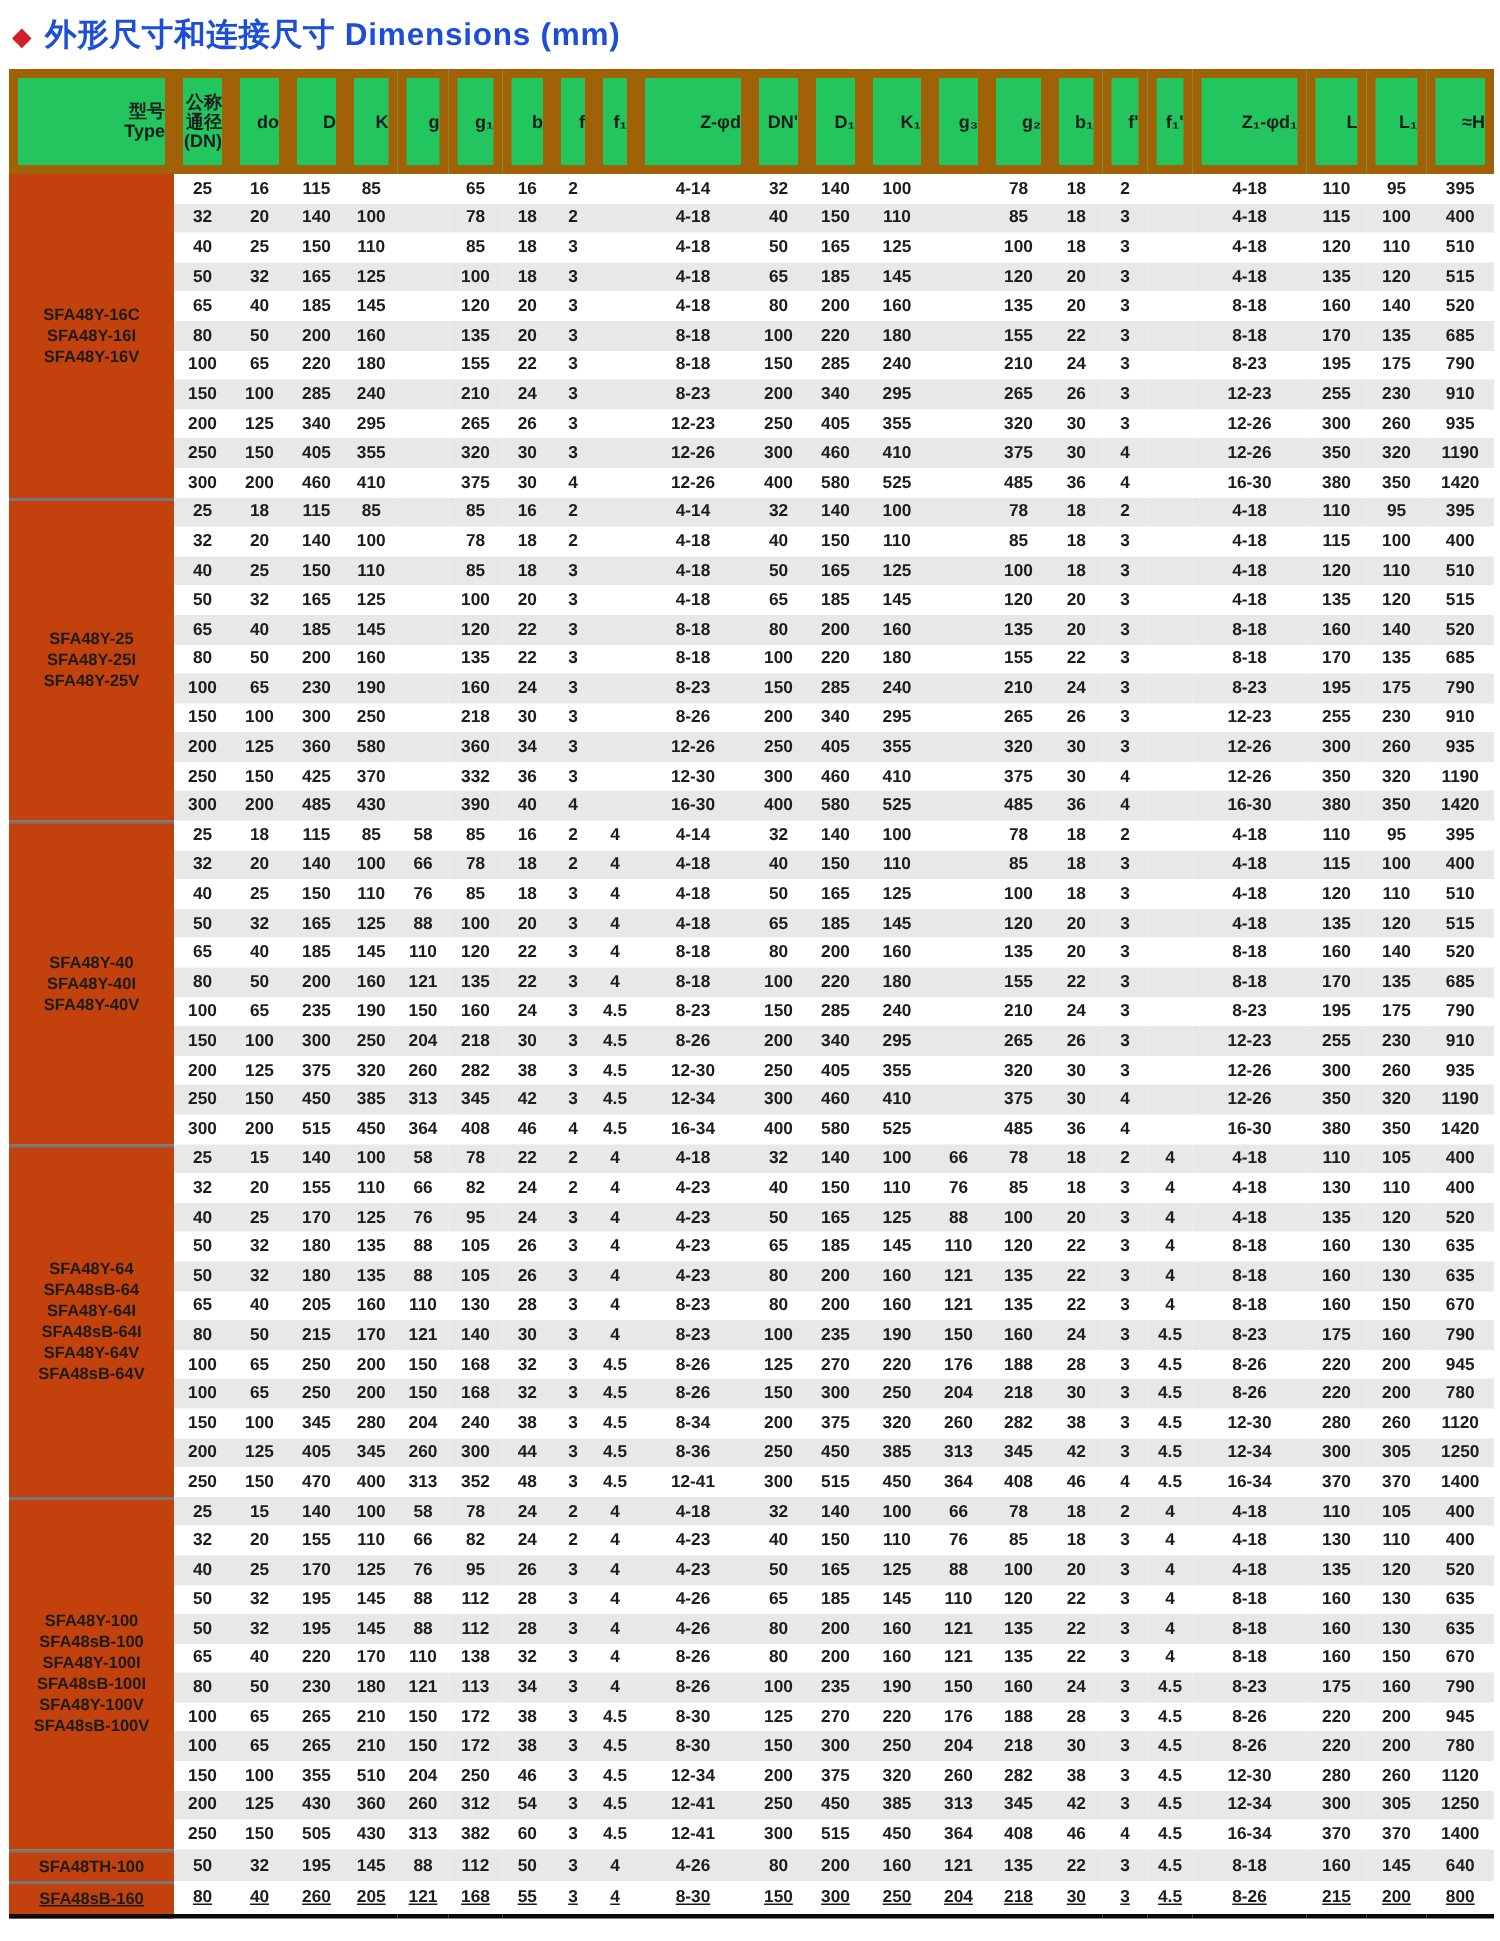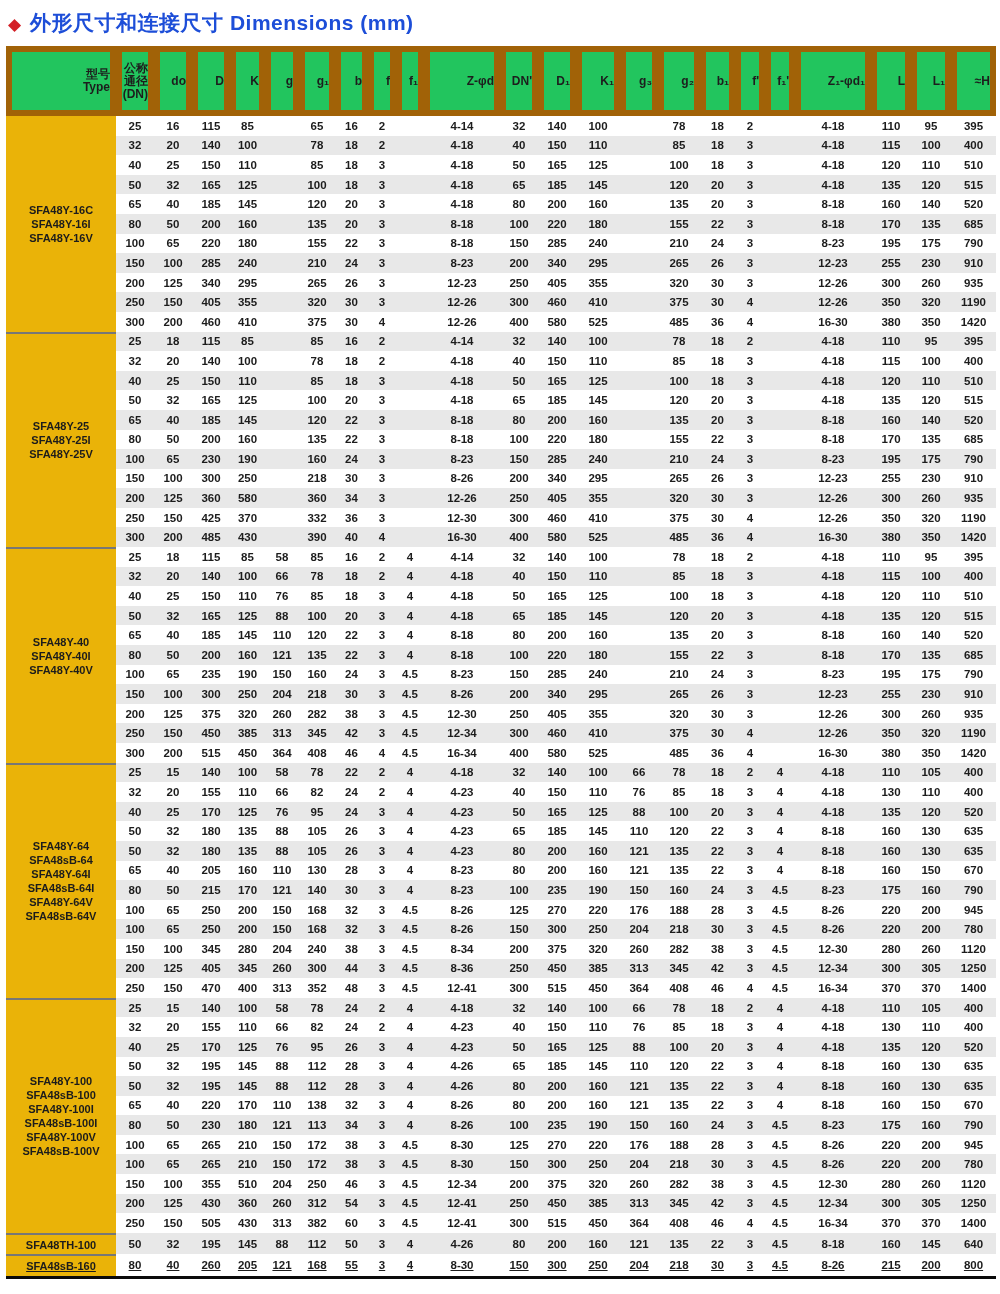--- a/index.html
+++ b/index.html
@@ -33,21 +33,21 @@
     height:56px;padding:1px 0;
     overflow:hidden;
   }
   tbody td{
     font-size:11.5px;font-weight:bold;text-align:center;
     vertical-align:middle;height:19.6px;padding:0 1px;
     line-height:12px;white-space:nowrap;overflow:hidden;
   }
   td.stripe{background:#e8e8e8;}
   td.model-cell{
-    background:#eab308;font-size:11px;font-weight:bold;
+    background:#c2410c;font-size:11px;font-weight:bold;
     text-align:center;vertical-align:middle;line-height:14px;
     padding:0 2px;white-space:nowrap;overflow:hidden;
   }
   td.model-cell.group-start{border-top:2px solid #777;}
   tbody tr.last-row td{border-bottom:3px solid #0a0a0a;text-decoration:underline;}
 </style>
 </head>
 <body>
 
 <div class="title-bar">

